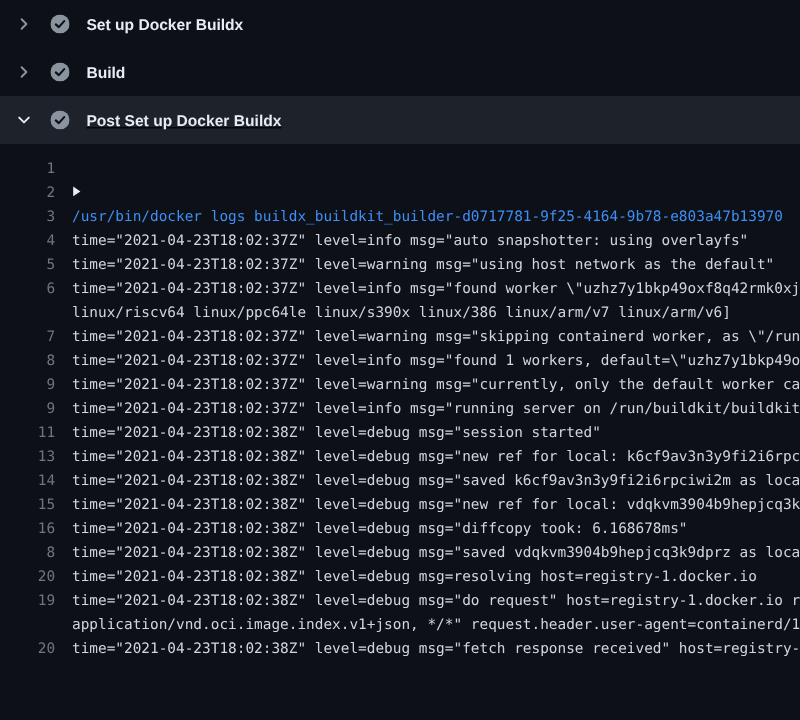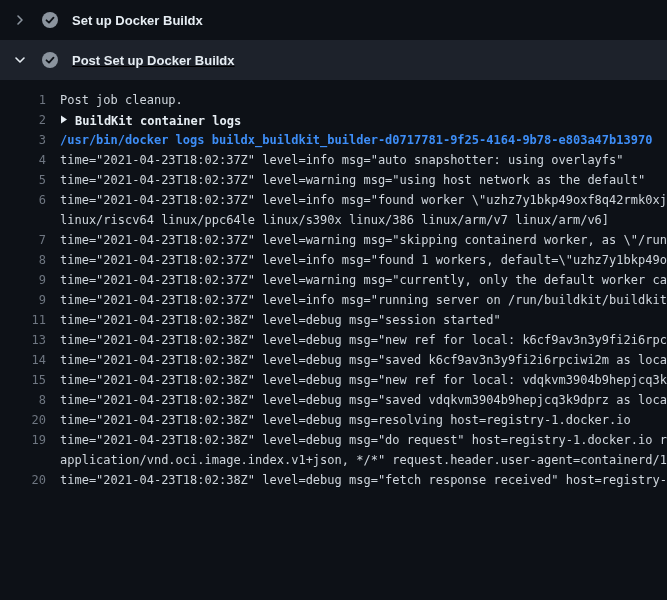--- a/index.html
+++ b/index.html
@@ -47,21 +47,21 @@
     text-align:right;
     color:var(--ln);
     cursor:pointer;
     user-select:none;
   }
   .lt{
     padding-left:14px;
     color:var(--log-text);
     white-space:pre;
   }
-  .log-row.command .lt-text{color:var(--link);font-weight:bold;text-align:center;}
+  .log-row.command .lt-text{color:var(--link);font-weight:normal;text-align:center;}
   .log-row.group .lt-text{color:var(--header-text);font-weight:bold;}
   .tri{display:none;margin-right:7px;vertical-align:1px;}
   .log-row.group .tri{display:inline-block;}
 </style>
 </head>
 <body>
 
 <div>
   <div class="section">
     <span class="icon chev-right">
@@ -72,49 +72,63 @@
 
     <span class="icon">
       <svg width="16" height="16" viewBox="0 0 16 16">
           <circle cx="8" cy="8" r="8" fill="#8b949e"></circle>
           <path d="M4.5 8.3 L7 10.6 L11.5 5.6" stroke="#0d1117" stroke-width="1.8" fill="none" stroke-linecap="round" stroke-linejoin="round"></path>
         </svg>
     </span>
     <span class="sec-label">Set up Docker Buildx</span>
   </div>
 
-
-
-  <div class="section expanded">
-
-    <span class="icon chev-down">
-      <svg width="16" height="16" viewBox="0 0 16 16">
-          <path d="M4 6 l4 4 4 -4" stroke="#e6edf3" stroke-width="1.6" fill="none" stroke-linecap="round" stroke-linejoin="round"></path>
-        </svg>
-    </span>
+  <div class="section">
+    <span class="icon chev-right">
+      <svg width="16" height="16" viewBox="0 0 16 16">
+          <path d="M6 4 l4 4 -4 4" stroke="#8b949e" stroke-width="1.6" fill="none" stroke-linecap="round" stroke-linejoin="round"></path>
+        </svg>
+    </span>
+
     <span class="icon">
       <svg width="16" height="16" viewBox="0 0 16 16">
           <circle cx="8" cy="8" r="8" fill="#8b949e"></circle>
           <path d="M4.5 8.3 L7 10.6 L11.5 5.6" stroke="#0d1117" stroke-width="1.8" fill="none" stroke-linecap="round" stroke-linejoin="round"></path>
         </svg>
     </span>
+    <span class="sec-label">Build</span>
+  </div>
+
+
+  <div class="section expanded">
+
+    <span class="icon chev-down">
+      <svg width="16" height="16" viewBox="0 0 16 16">
+          <path d="M4 6 l4 4 4 -4" stroke="#e6edf3" stroke-width="1.6" fill="none" stroke-linecap="round" stroke-linejoin="round"></path>
+        </svg>
+    </span>
+    <span class="icon">
+      <svg width="16" height="16" viewBox="0 0 16 16">
+          <circle cx="8" cy="8" r="8" fill="#8b949e"></circle>
+          <path d="M4.5 8.3 L7 10.6 L11.5 5.6" stroke="#0d1117" stroke-width="1.8" fill="none" stroke-linecap="round" stroke-linejoin="round"></path>
+        </svg>
+    </span>
     <span class="sec-label">Post Set up Docker Buildx</span>
   </div>
 </div>
 <div class="log-area">
   <div class="log-row plain">
     <span class="ln">1</span>
-    <span class="lt"><span class="lt-text">Post job cleanup.</span></span>
   </div>
 
   <div class="log-row group">
     <span class="ln">2</span>
     <span class="lt"><span class="tri"><svg width="8" height="9" viewBox="0 0 8 9">
             <path d="M1 0.5 L7 4.5 L1 8.5 Z" fill="#e6edf3"></path>
-          </svg></span><span class="lt-text">BuildKit container logs</span></span>
+          </svg></span></span>
   </div>
 
   <div class="log-row command">
     <span class="ln">3</span>
     <span class="lt"><span class="lt-text">/usr/bin/docker logs buildx_buildkit_builder-d0717781-9f25-4164-9b78-e803a47b13970</span></span>
   </div>
 
   <div class="log-row plain">
     <span class="ln">4</span>
     <span class="lt"><span class="lt-text">time="2021-04-23T18:02:37Z" level=info msg="auto snapshotter: using overlayfs"</span></span>
@@ -169,20 +183,24 @@
   <div class="log-row plain">
     <span class="ln">14</span>
     <span class="lt"><span class="lt-text">time="2021-04-23T18:02:38Z" level=debug msg="saved k6cf9av3n3y9fi2i6rpciwi2m as local.sharedkey"</span></span>
   </div>
 
   <div class="log-row plain">
     <span class="ln">15</span>
     <span class="lt"><span class="lt-text">time="2021-04-23T18:02:38Z" level=debug msg="new ref for local: vdqkvm3904b9hepjcq3k9dprz"</span></span>
   </div>
 
+  <div class="log-row plain">
+    <span class="ln">16</span>
+    <span class="lt"><span class="lt-text">time="2021-04-23T18:02:38Z" level=debug msg="diffcopy took: 6.168678ms"</span></span>
+  </div>
 
   <div class="log-row plain">
     <span class="ln">8</span>
     <span class="lt"><span class="lt-text">time="2021-04-23T18:02:38Z" level=debug msg="saved vdqkvm3904b9hepjcq3k9dprz as local.sharedkey"</span></span>
   </div>
 
   <div class="log-row plain">
     <span class="ln">20</span>
     <span class="lt"><span class="lt-text">time="2021-04-23T18:02:38Z" level=debug msg=resolving host=registry-1.docker.io</span></span>
   </div>

